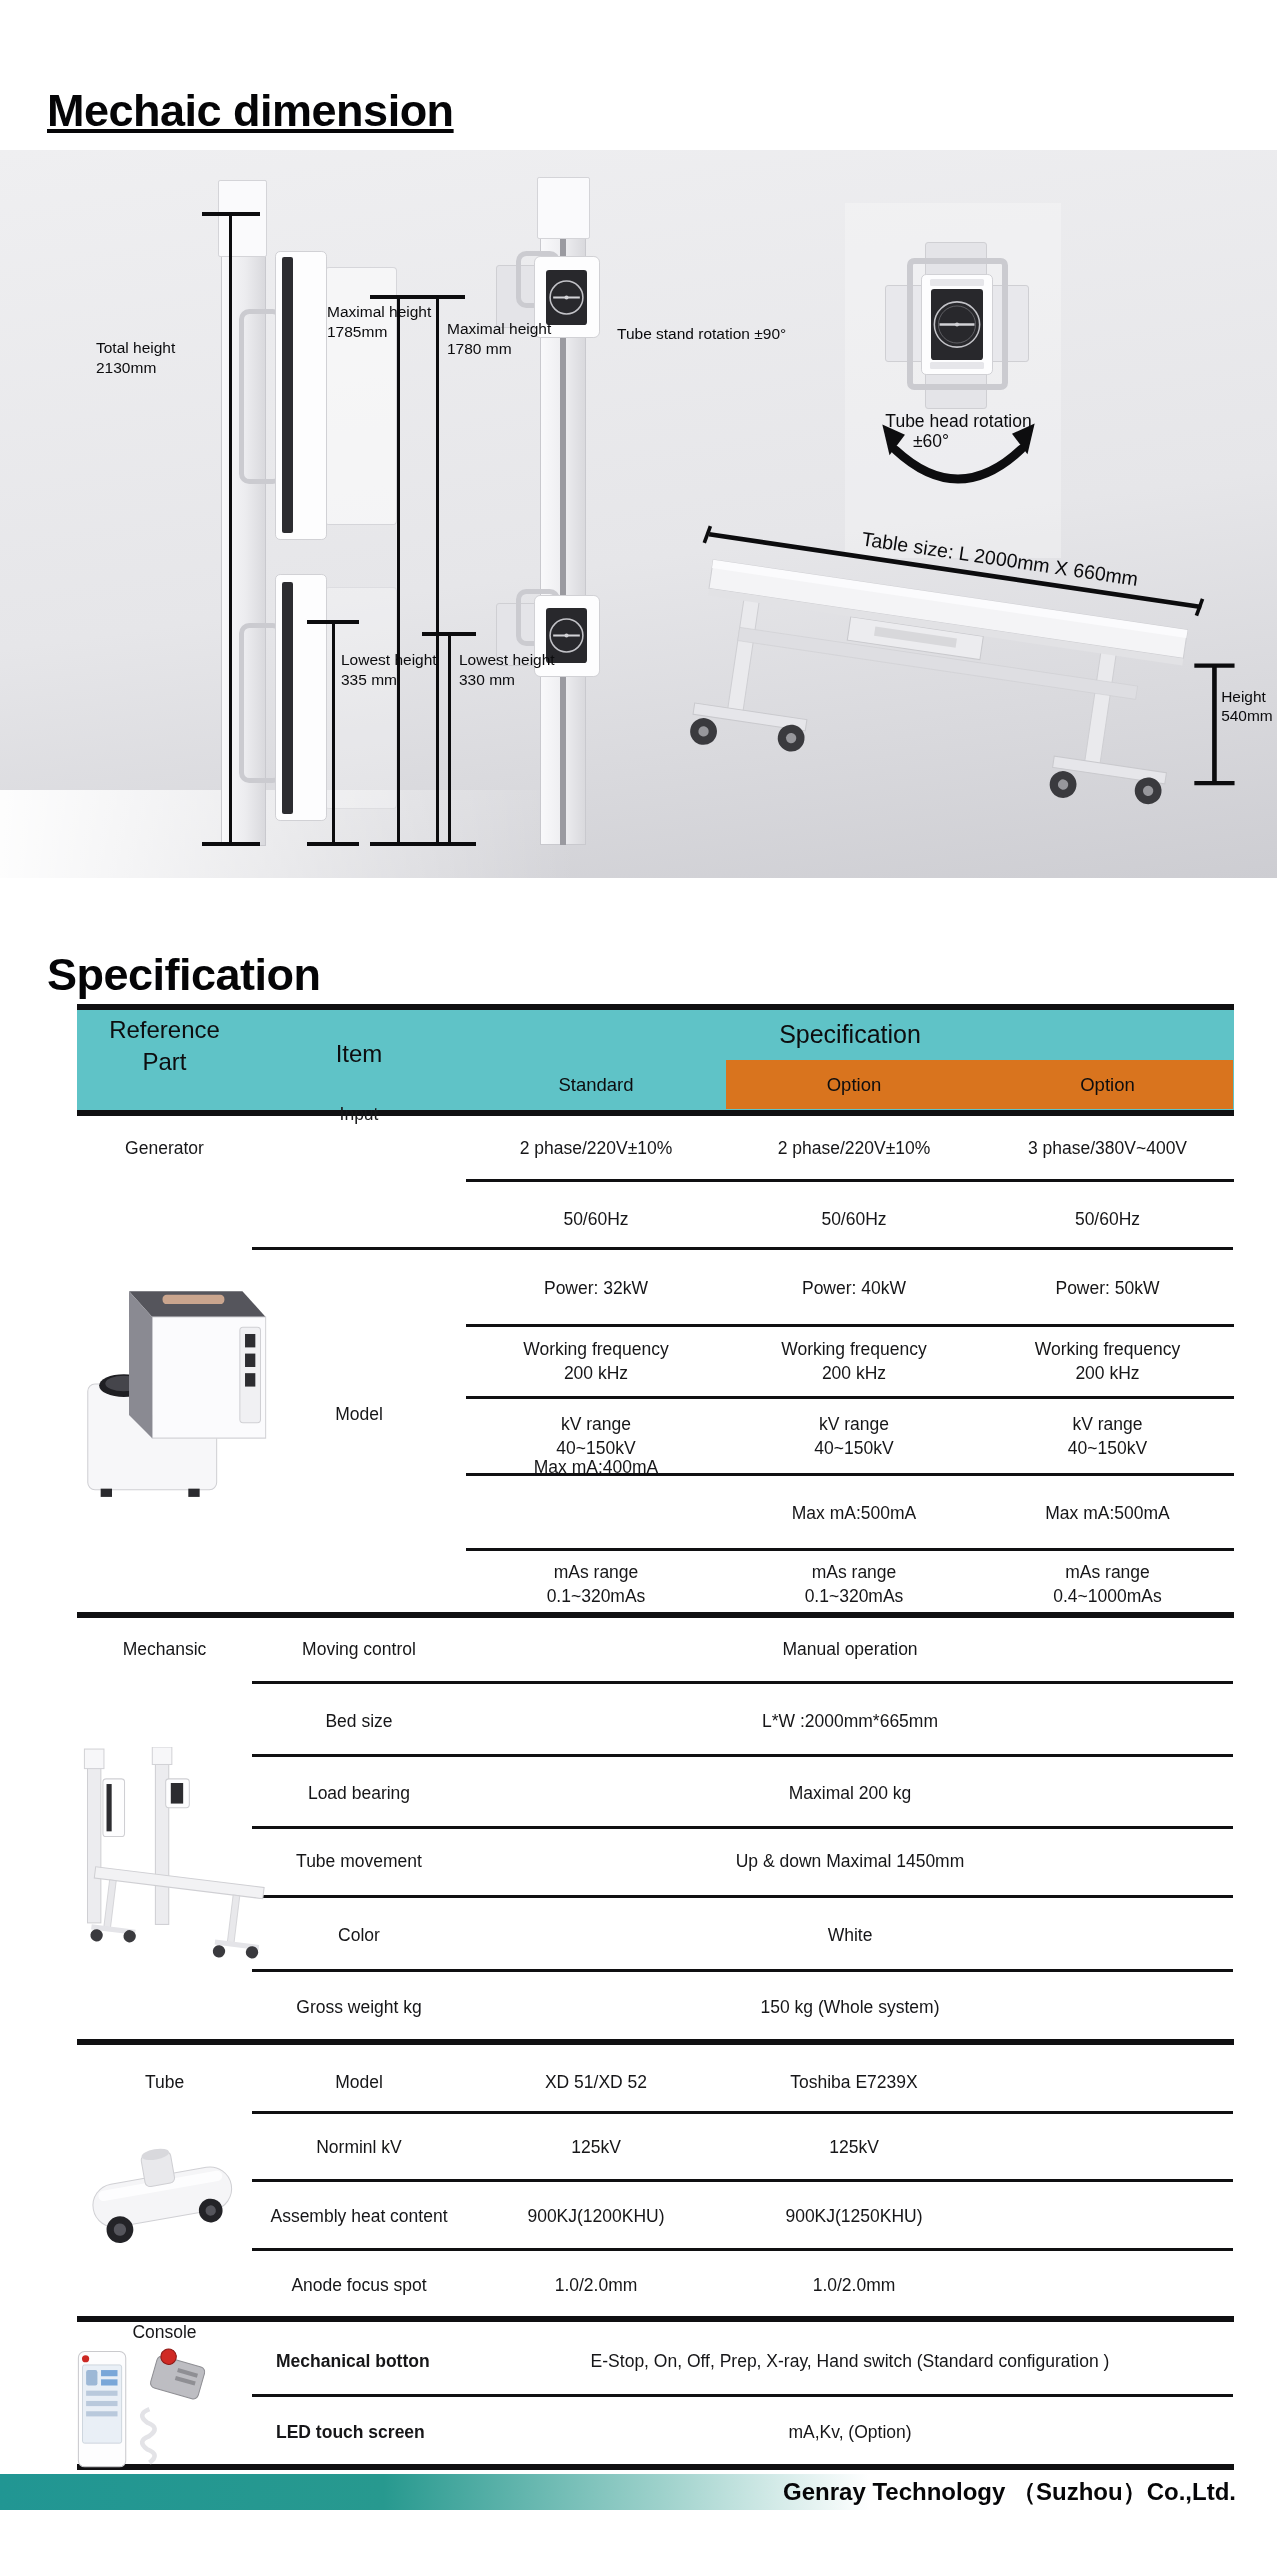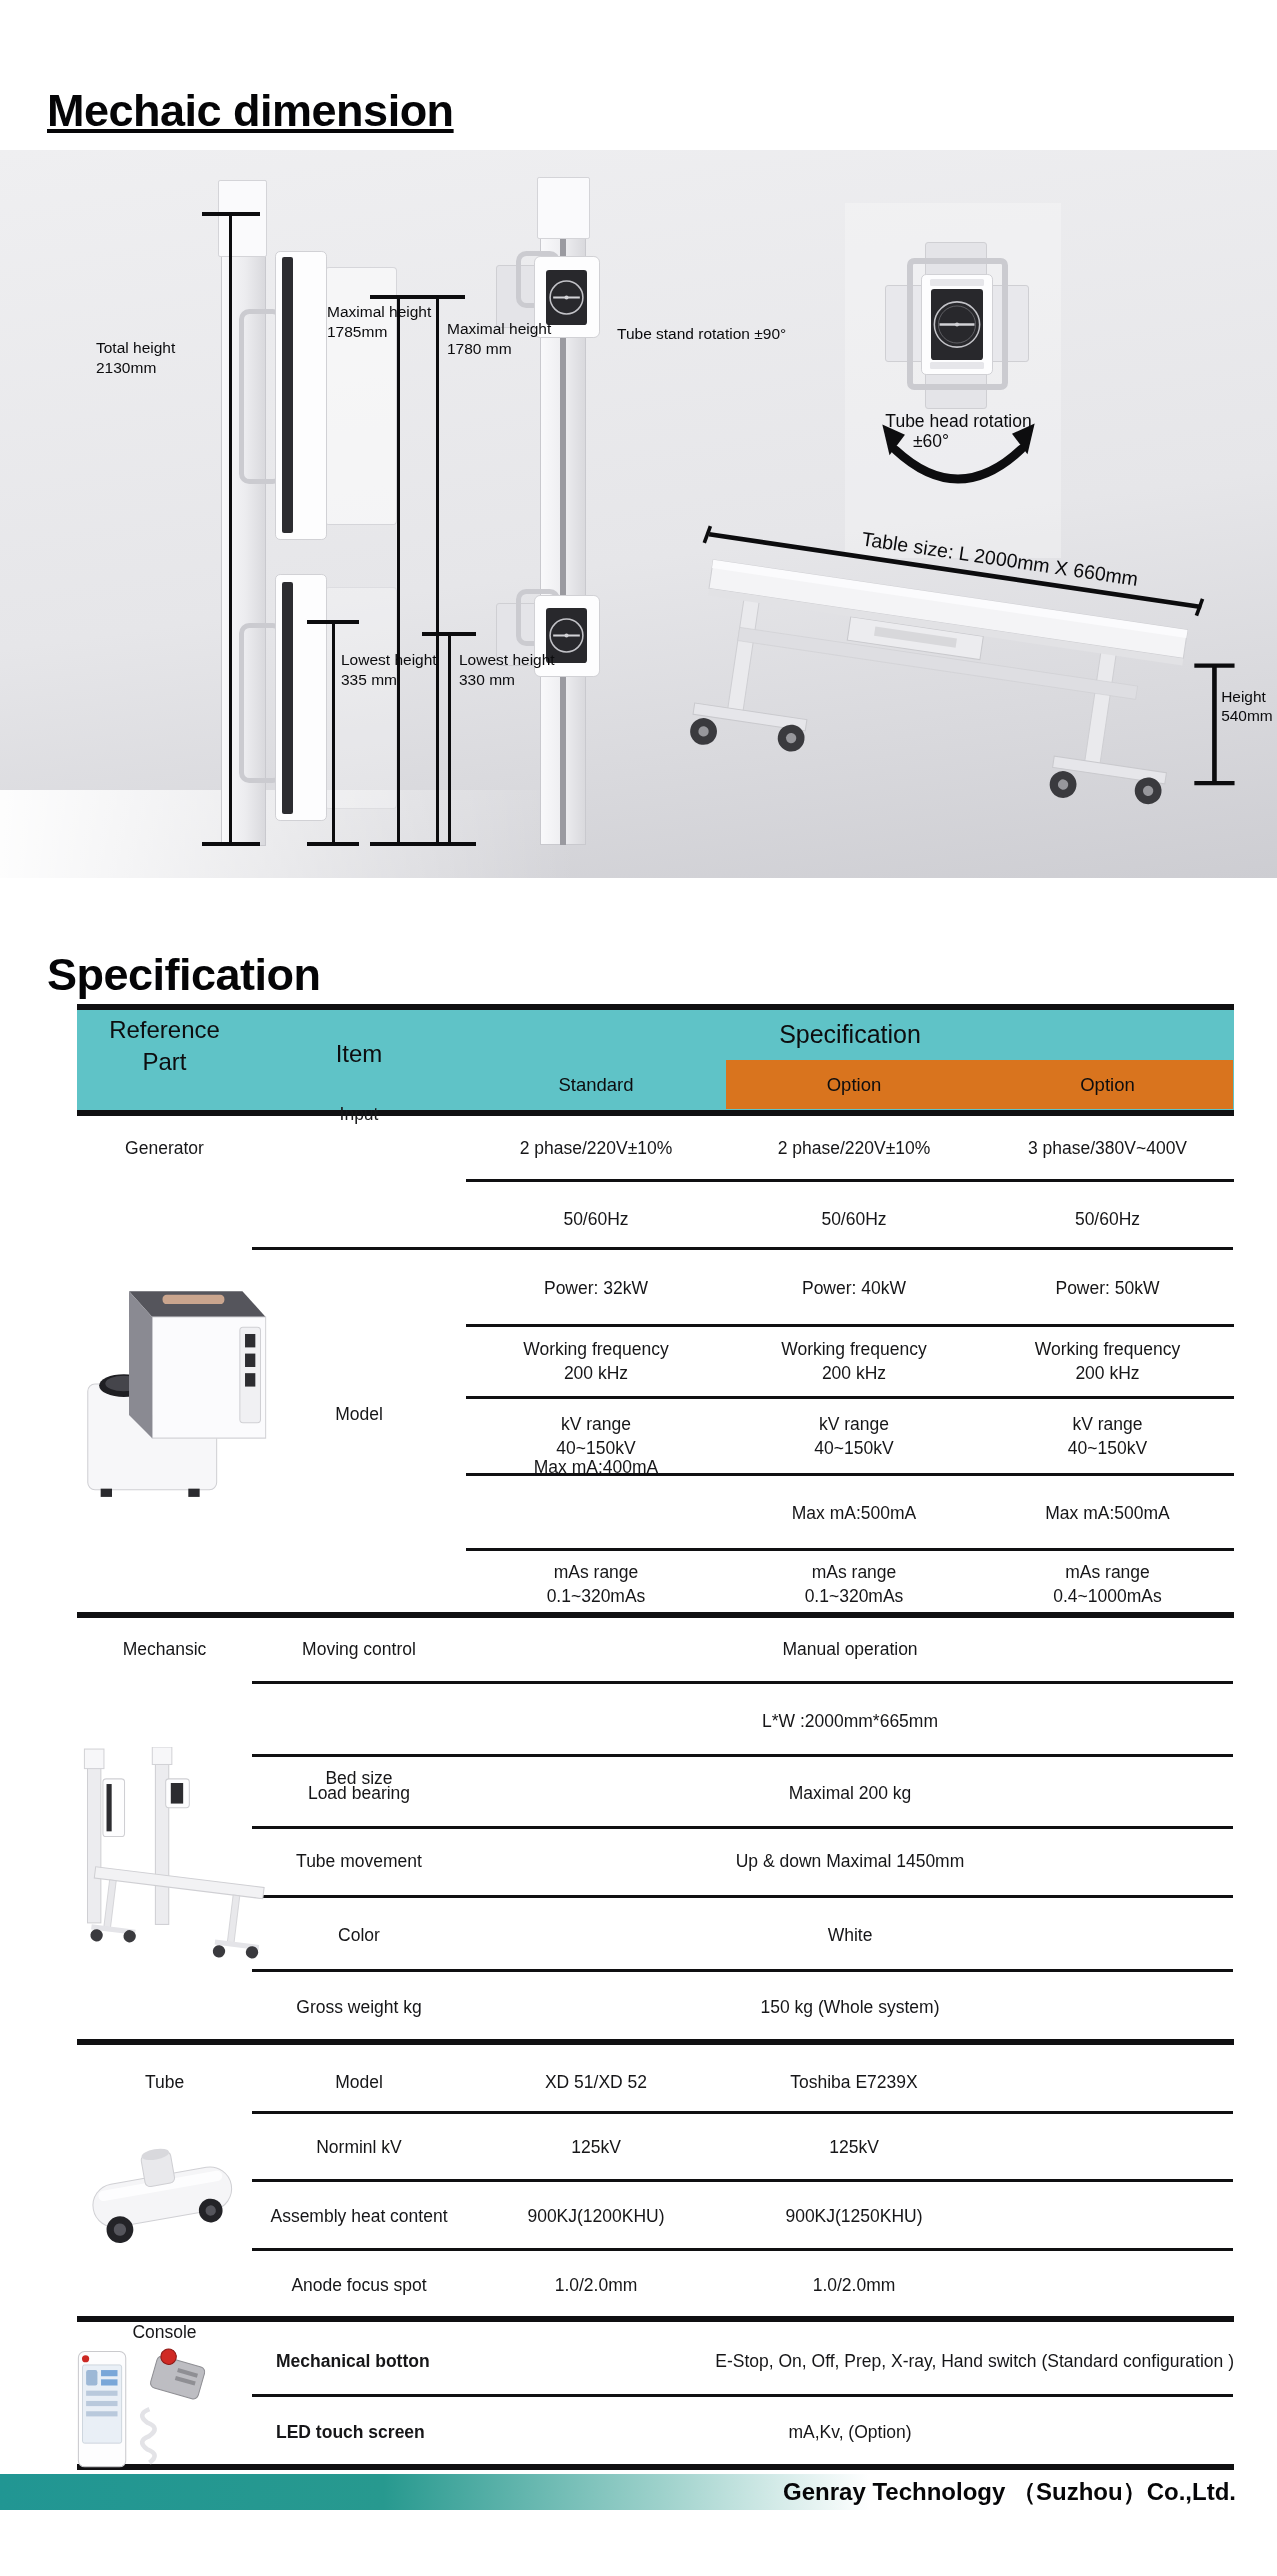--- a/index.html
+++ b/index.html
@@ -301,21 +301,21 @@
     <rect x="40" y="428" width="22" height="16" fill="#2a2a2e"></rect>
     <rect x="210" y="428" width="22" height="16" fill="#2a2a2e"></rect>
   </svg>
 
   <div class="cell col-ref" style="top:1637px;">Mechansic</div>
 
   <div class="cell col-item" style="top:1637px;">Moving control</div>
   <div class="cell col-span" style="top:1637px;">Manual operation</div>
   <div class="sep w2" style="top:1681px;"></div>
 
-  <div class="cell col-item" style="top:1766px;">Bed size</div>
+  <div class="cell col-item" style="top:1709px;">Bed size</div>
   <div class="cell col-span" style="top:1709px;">L*W :2000mm*665mm</div>
   <div class="sep w2" style="top:1754px;"></div>
 
   <div class="cell col-item" style="top:1781px;">Load bearing</div>
   <div class="cell col-span" style="top:1781px;">Maximal 200  kg</div>
   <div class="sep w2" style="top:1826px;"></div>
 
   <div class="cell col-item" style="top:1849px;">Tube movement</div>
   <div class="cell col-span" style="top:1849px;">Up &amp; down Maximal 1450mm</div>
   <div class="sep w2" style="top:1895px;"></div>
@@ -381,21 +381,21 @@
       <circle cx="72" cy="172" r="26" fill="#232327"></circle>
         <circle cx="72" cy="172" r="12" fill="#55555c"></circle>
       <circle cx="252" cy="166" r="23" fill="#232327"></circle>
         <circle cx="252" cy="166" r="10" fill="#55555c"></circle>
     </g>
   </svg>
 
   <div class="cell col-ref" style="top:2320px;">Console</div>
 
   <div class="cell bold left" style="left:276px;top:2349px;width:196px;">Mechanical botton</div>
-  <div class="cell col-span" style="top:2349px;text-align:right;">E-Stop, On, Off, Prep, X-ray, Hand switch (Standard configuration )</div>
+  <div class="cell col-span" style="top:2349px;">E-Stop, On, Off, Prep, X-ray, Hand switch (Standard configuration )</div>
   <div class="sep w2" style="top:2394px;"></div>
 
   <div class="cell bold left" style="left:276px;top:2420px;width:196px;">LED touch screen</div>
   <div class="cell col-span" style="top:2420px;">mA,Kv, (Option)</div>
   <div class="sep thick w3" style="top:2464px;"></div>
 
   <svg class="abs" style="left:72px;top:2333px;" width="160" height="139" viewBox="0 0 310 270">
     <rect x="12" y="36" width="92" height="224" rx="12" fill="#fdfdfe" stroke="#c9c9cd" stroke-width="2"></rect>
     <circle cx="26" cy="50" r="7" fill="#cc2823"></circle>
     <rect x="20" y="62" width="76" height="152" rx="4" fill="#e9eff6" stroke="#c3ccd6" stroke-width="1.5"></rect>

